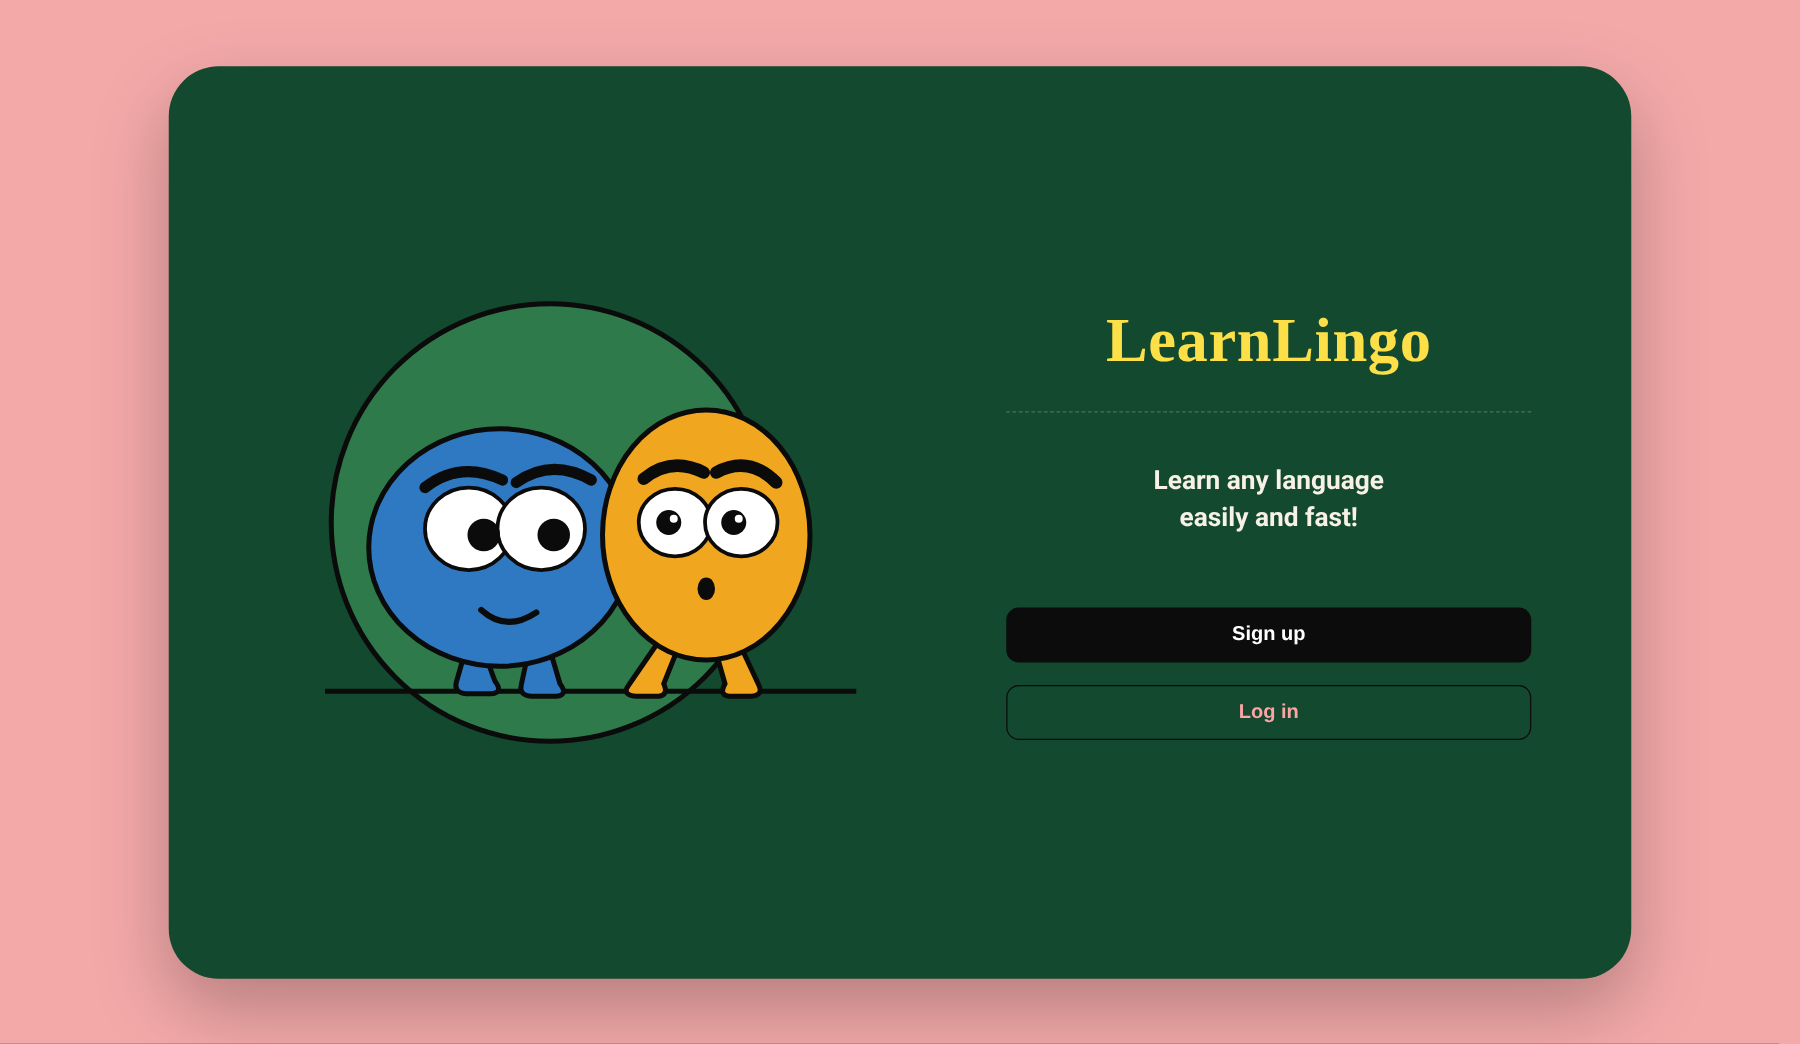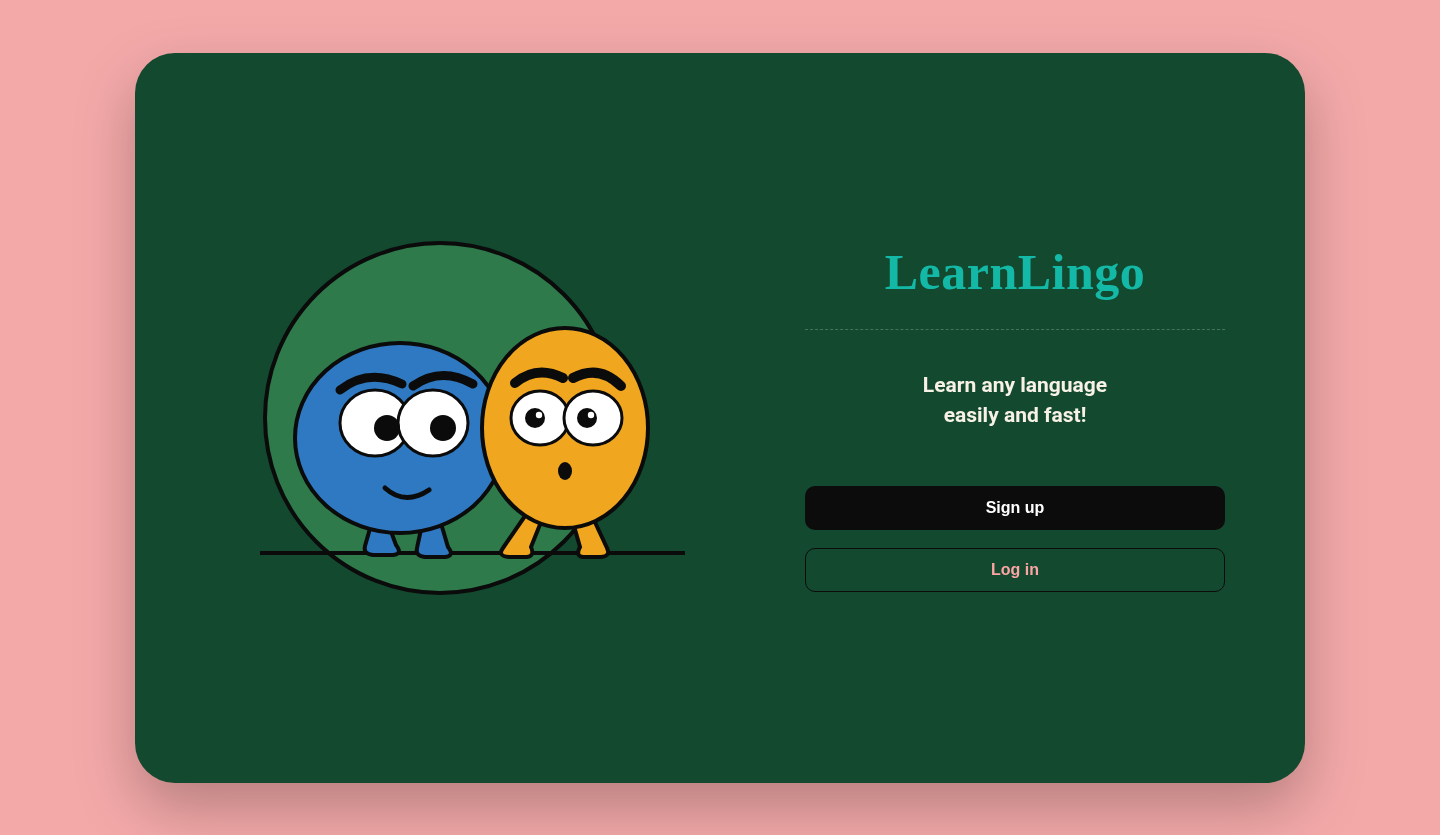--- a/index.html
+++ b/index.html
@@ -37,21 +37,21 @@
     flex: 1 1 auto;
     max-width: 420px;
     color: #f6f1e7;
     text-align: center;
   }
   .title {
     font-family: Georgia, "Times New Roman", serif;
     font-weight: 700;
     font-size: 50px;
     letter-spacing: 0.5px;
-    color: #14b8a6;
+    color: #fde047;
     margin-bottom: 28px;
   }
   .divider {
     border: none;
     border-top: 1px dashed rgba(255,255,255,0.22);
     margin-bottom: 32px;
   }
   .tagline {
     font-size: 21px;
     font-weight: 700;

